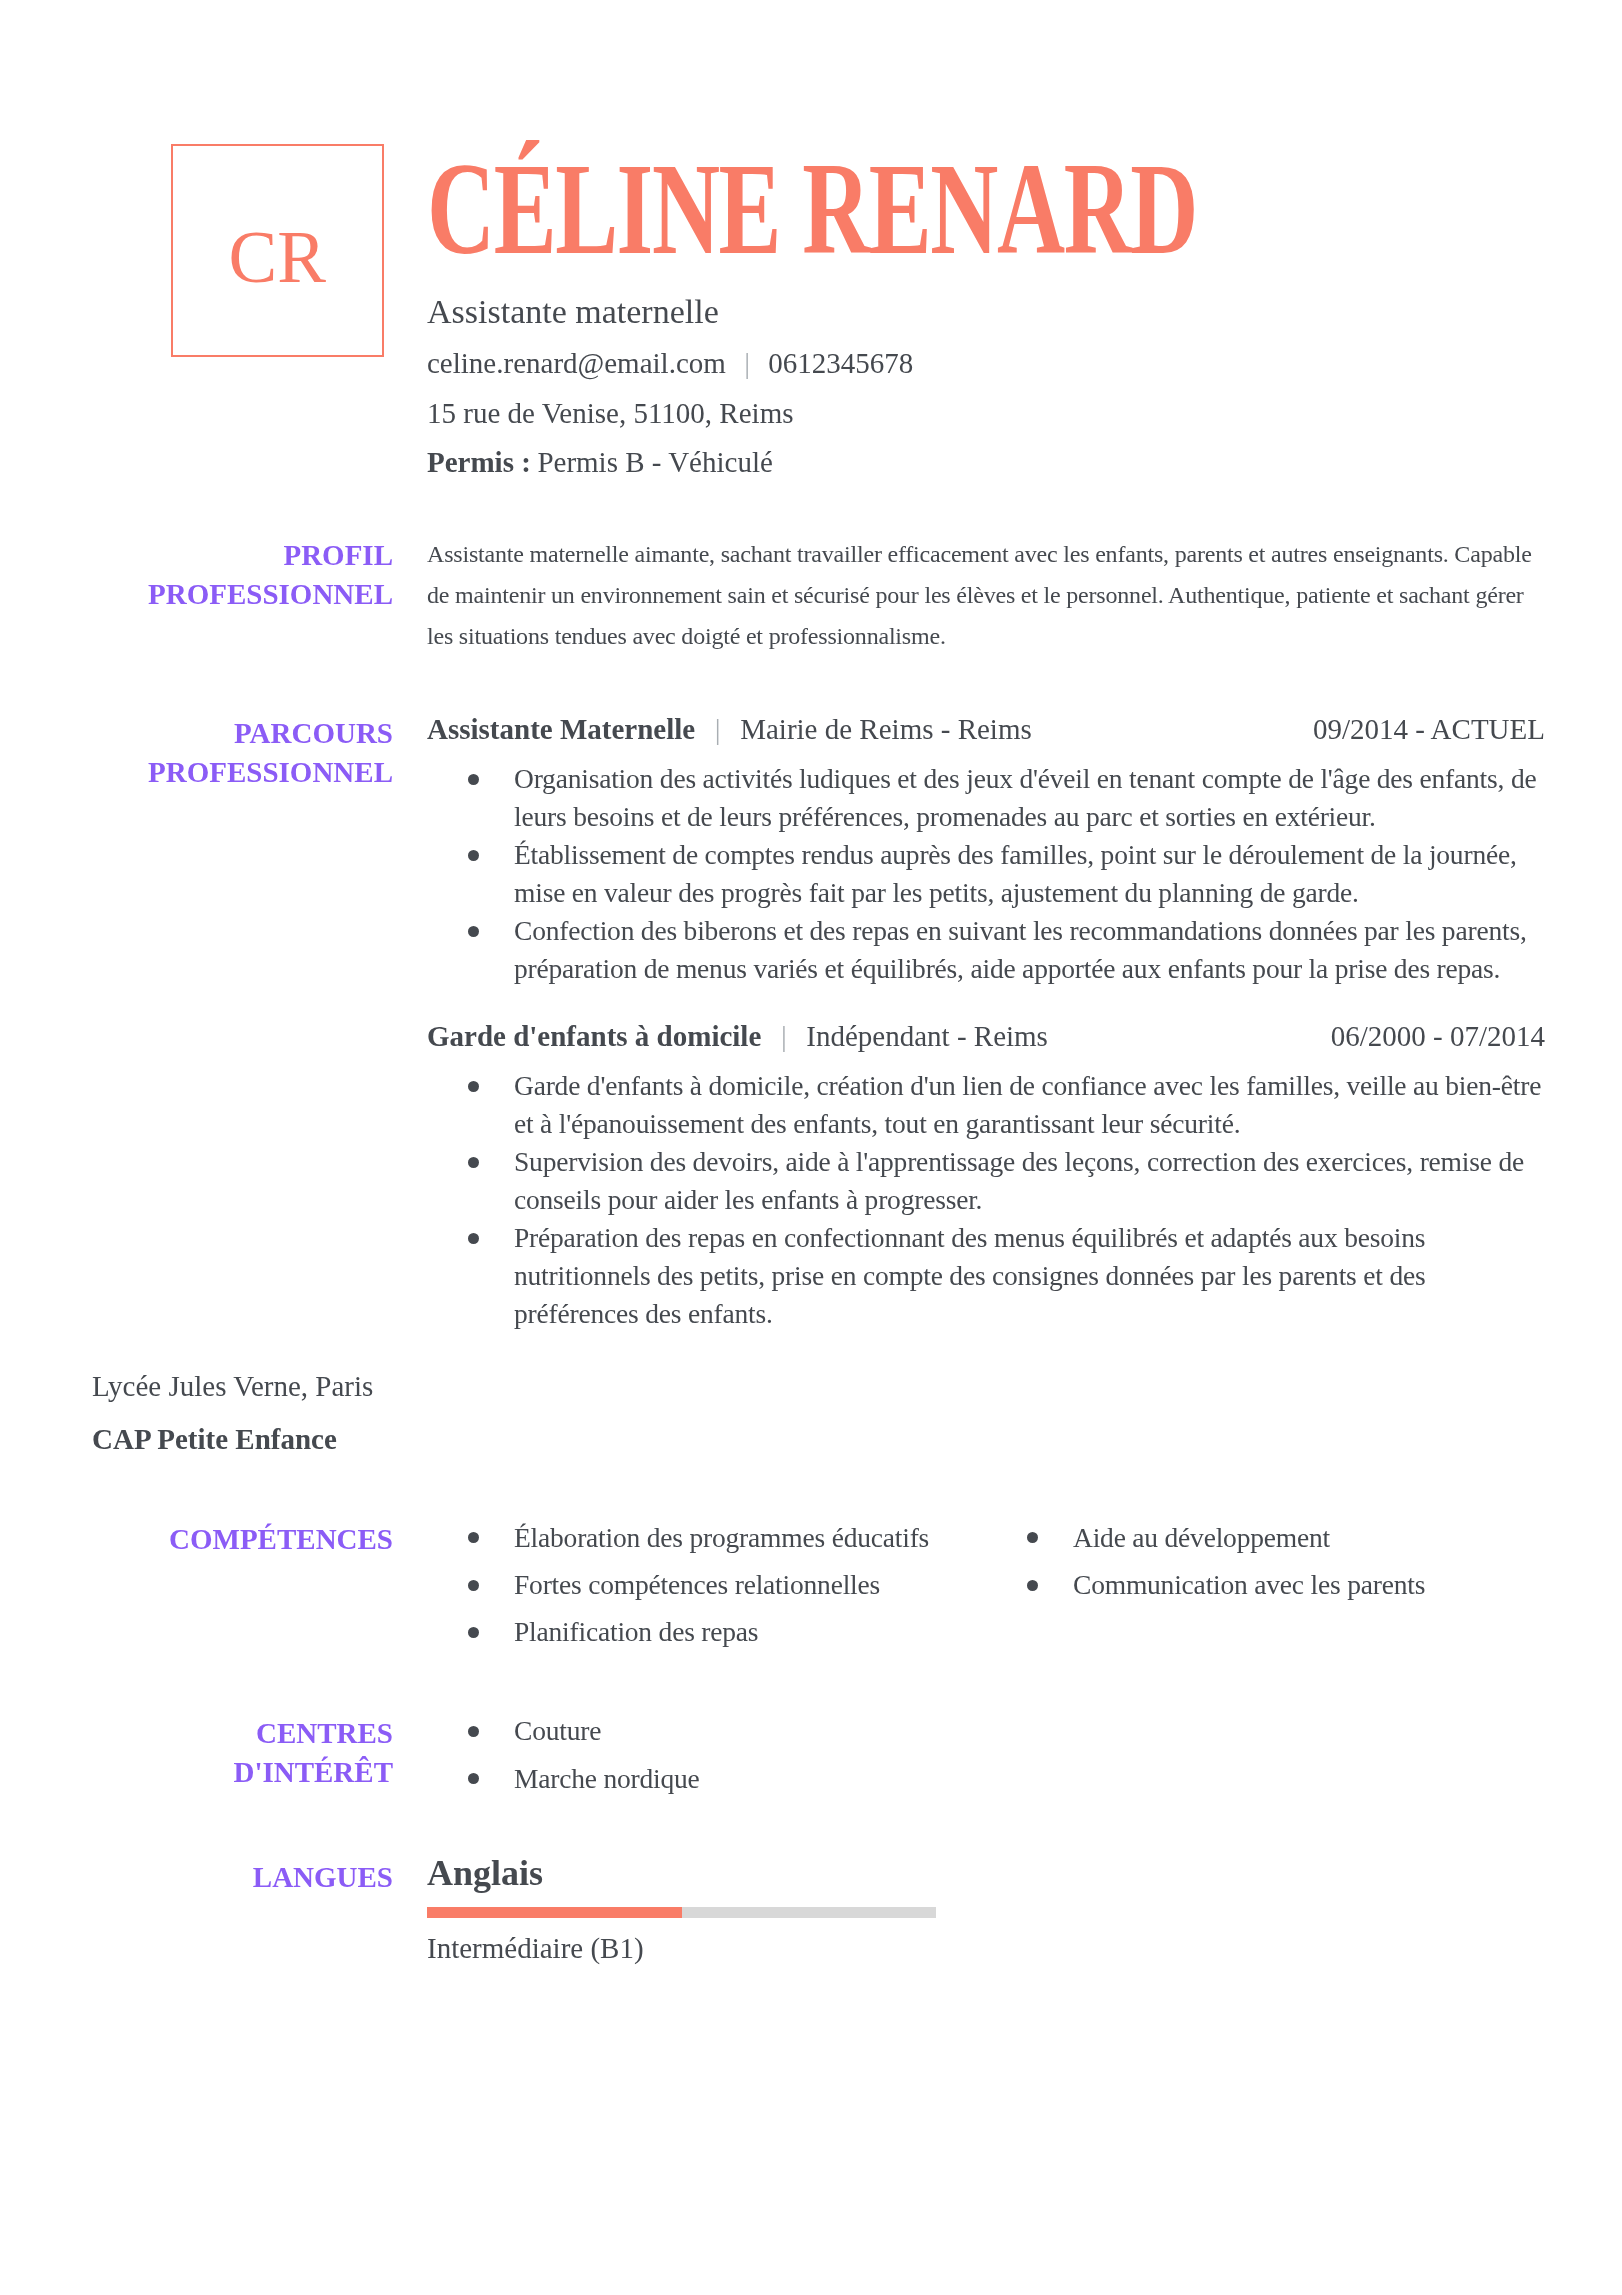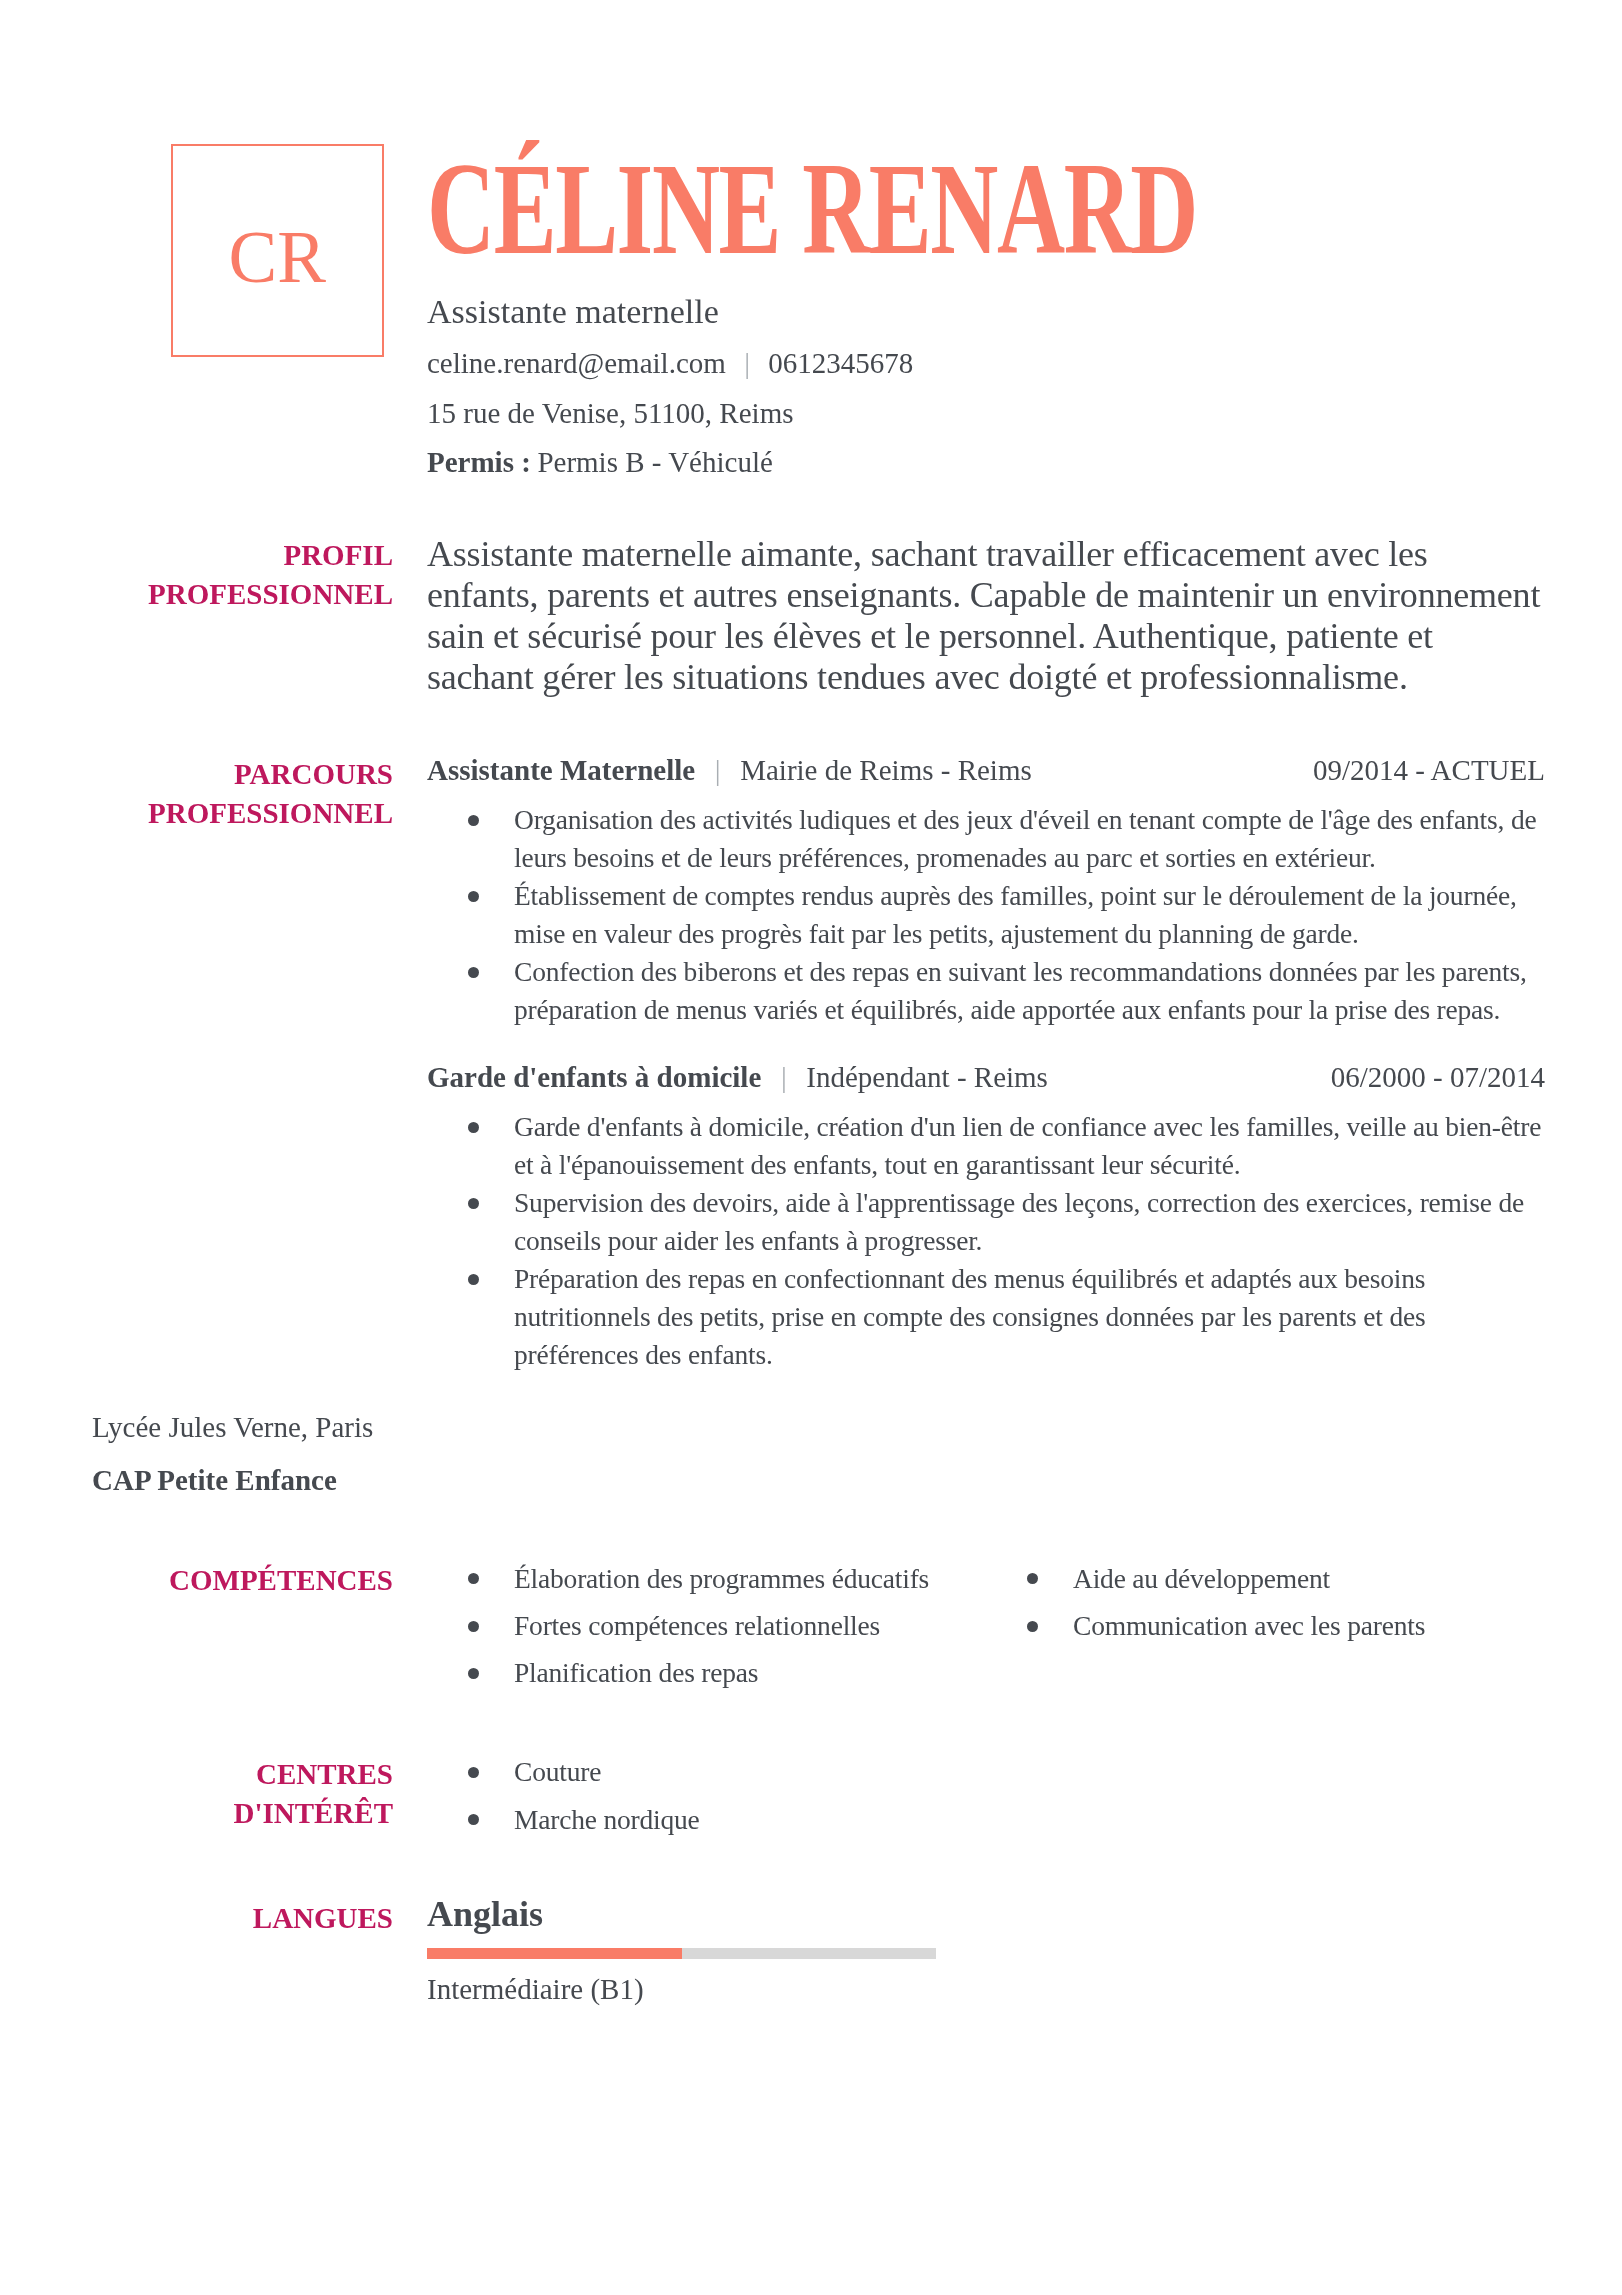--- a/index.html
+++ b/index.html
@@ -36,24 +36,24 @@
     margin-top:2.6px;
   }
   .subtitle { font-size:34px; margin-top:22px; color:#45494F; }
   .contact-line { font-size:29px; margin-top:16.4px; color:#45494F; }
   .pipe { color:#A9AEB3; margin:0 18.3px; font-weight:400; }
   .permis-label { font-weight:bold; margin-right:6.5px; }
 
   
   .section { margin-top:55px; }
   .section-label {
-    color:#be185d; font-weight:bold; font-size:29px;
+    color:#8b5cf6; font-weight:bold; font-size:29px;
     text-align:right; line-height:39px; margin-top:1.3px;
   }
-  .body-text { font-size:36px; line-height:41px; letter-spacing:-0.2px; }
+  .body-text { font-size:24px; line-height:41px; letter-spacing:-0.2px; }
 
   
   .section-parcours { margin-top:55px; }
   .job + .job { margin-top:31px; }
   .job-header { display:flex; align-items:baseline; font-size:29px; line-height:35px; }
   .job-title { font-weight:bold; white-space:nowrap; }
   .job-sep { color:#A9AEB3; margin:0 19.6px; font-weight:400; }
   .job-company { white-space:nowrap; }
   .job-dates { margin-left:auto; white-space:nowrap; }
   ul.bullets { list-style:none; margin-top:13px; }

